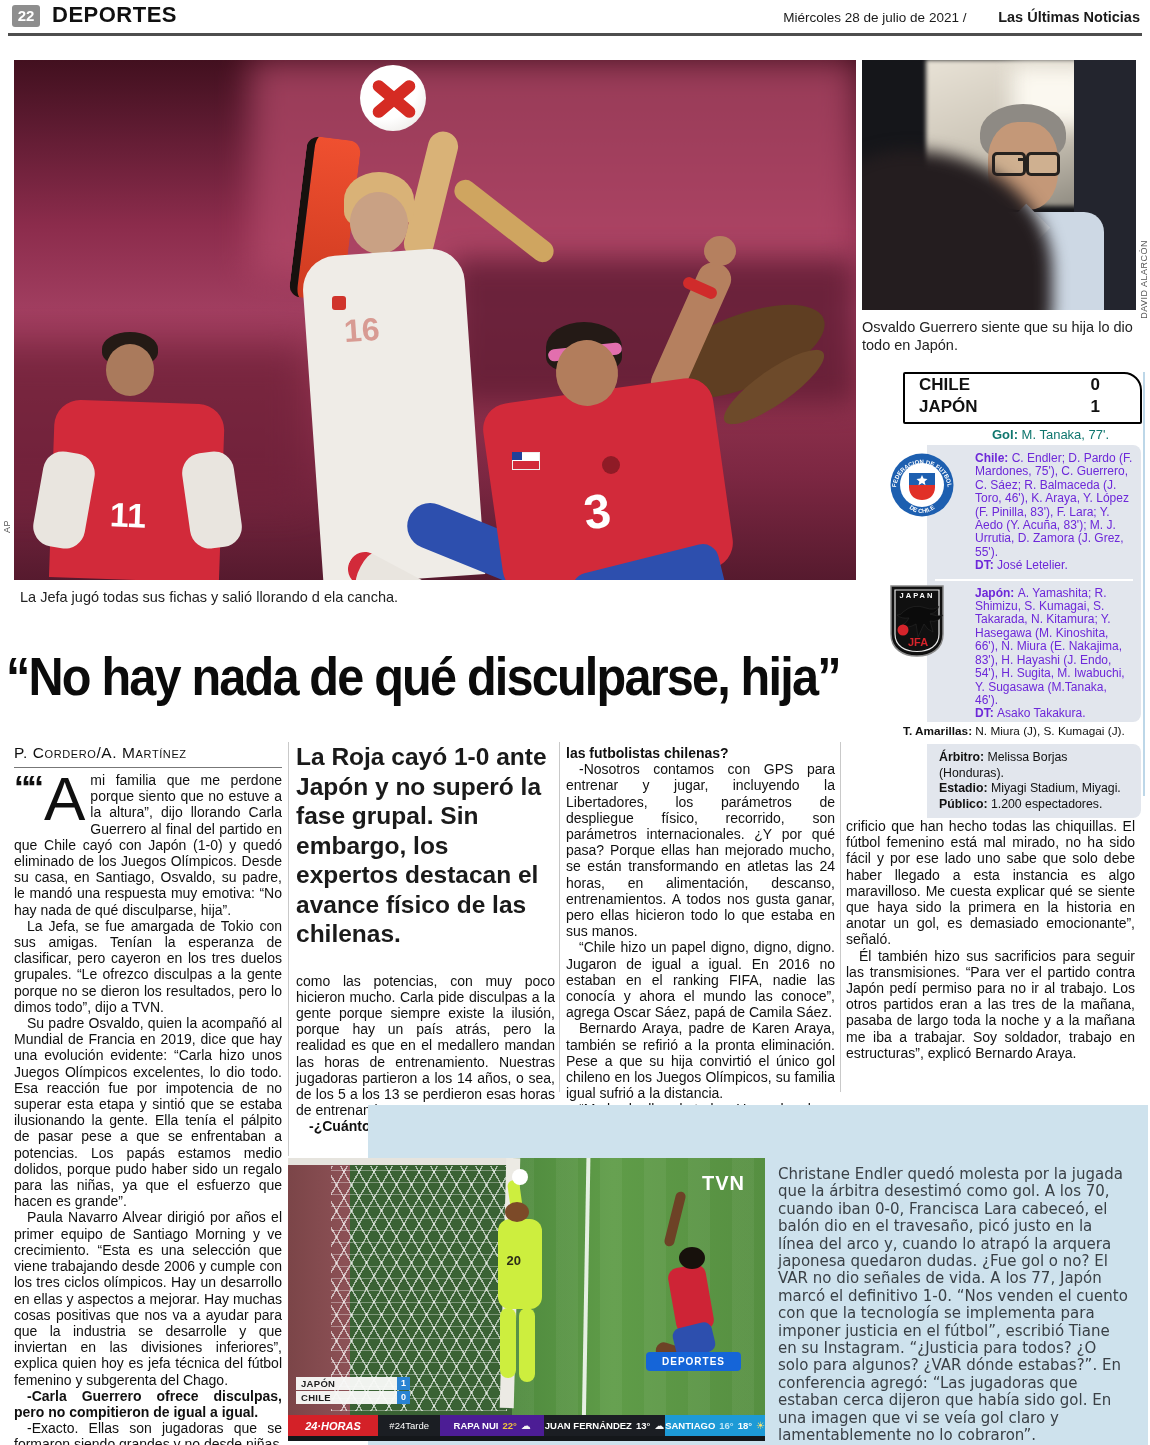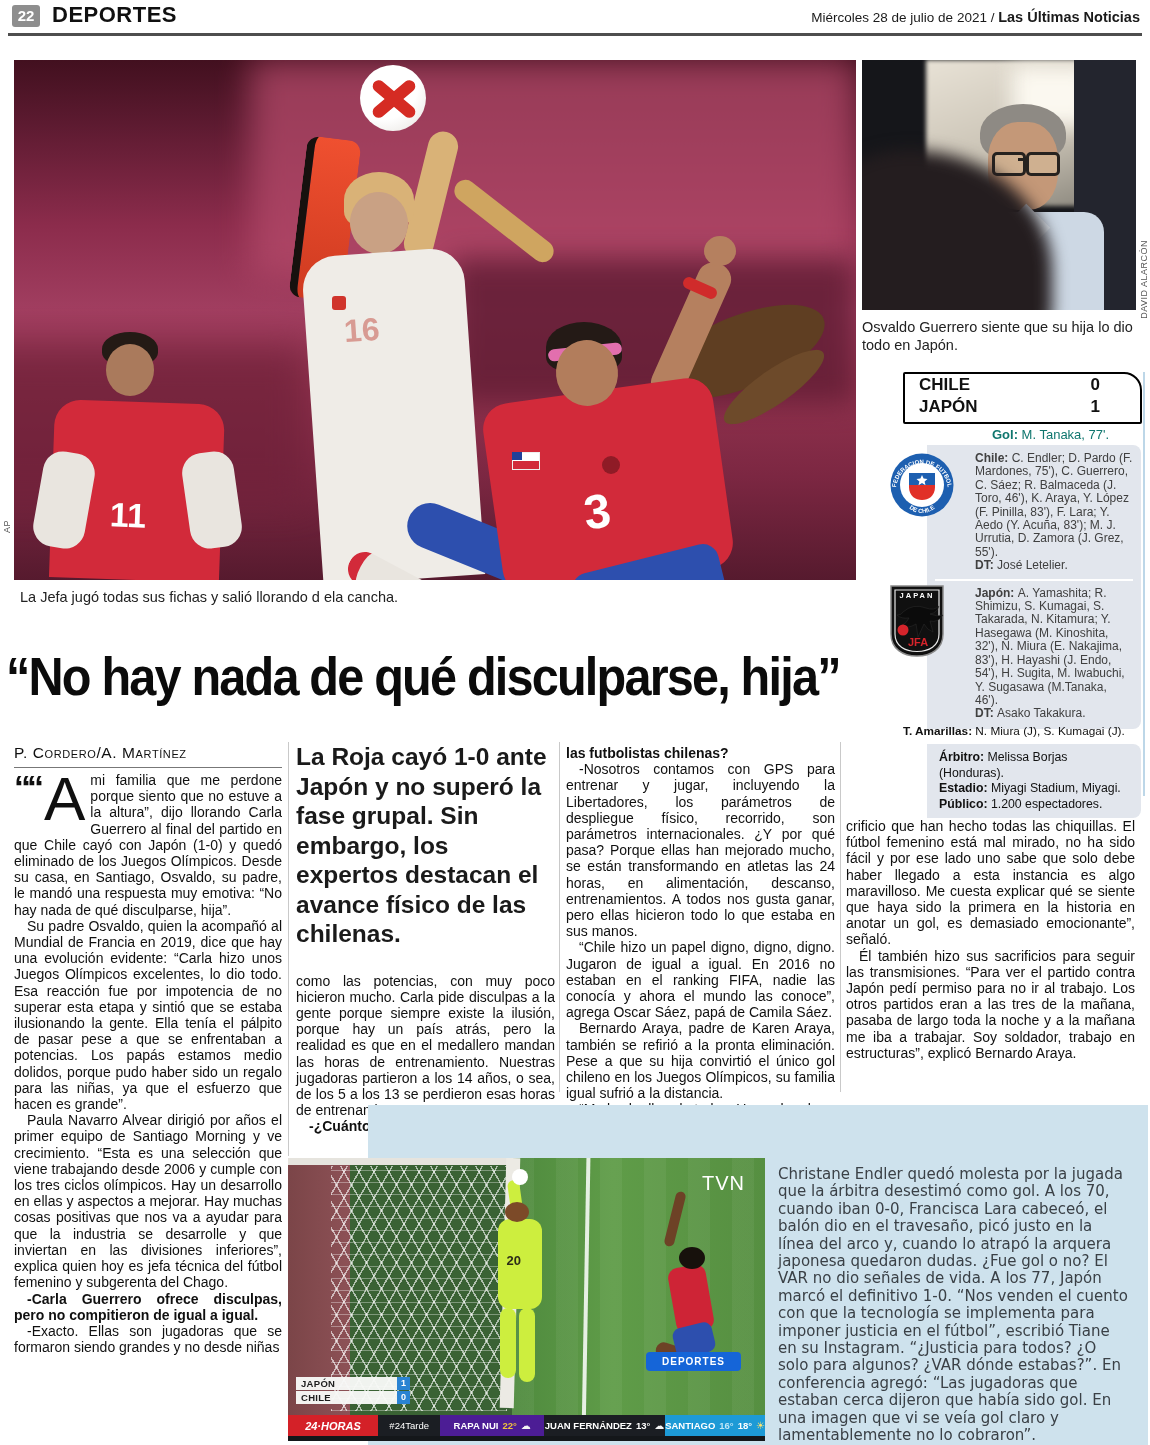--- a/index.html
+++ b/index.html
@@ -5,21 +5,21 @@
   html,body{margin:0;padding:0;background:#ffffff;}
   .page{position:relative;width:1150px;height:1445px;background:#fff;overflow:hidden;
         font-family:"Liberation Sans",sans-serif;color:#111;}
 
   
   .hdr{position:absolute;left:8px;top:0;width:1134px;height:33px;border-bottom:3px solid #4e4e4e;}
   .pgnum{position:absolute;left:4px;top:5px;width:28px;height:22px;background:#8e8e8e;border-radius:3px;
          color:#fff;font-weight:bold;font-size:15px;text-align:center;line-height:22px;}
   .section-title{position:absolute;left:44px;top:2px;font-size:22px;font-weight:900;letter-spacing:.5px;color:#101010;}
   .hdr-date{position:absolute;right:2px;top:9px;font-size:13.5px;color:#1a1a1a;}
-  .hdr-date b{font-size:14.5px;}
+  .hdr-date b{font-size:14.5px;margin-left:28px;}
 
   
   .main-photo{position:absolute;left:14px;top:60px;width:842px;height:520px;overflow:hidden;
     background:linear-gradient(180deg,#42101f 0%,#5c1a30 12%,#8c2c4c 32%,#a13e60 48%,#93334f 62%,#7c2742 80%,#561a2e 100%);}
   .mp-band1{position:absolute;left:28%;top:0;width:72%;height:42%;background:#b44a6a;filter:blur(16px);opacity:.75;}
   .mp-band2{position:absolute;left:52%;top:38%;width:48%;height:28%;background:#5f1c33;filter:blur(14px);opacity:.8;}
   .mp-band3{position:absolute;left:-5%;top:55%;width:40%;height:30%;background:#6d2038;filter:blur(18px);opacity:.7;}
   .ball{position:absolute;left:346px;top:5px;width:66px;height:66px;border-radius:50%;
         background:radial-gradient(circle at 35% 30%,#ffffff 55%,#e4e0dc 100%);overflow:hidden;}
   .ball .bx1,.ball .bx2{position:absolute;left:8px;top:28px;width:52px;height:12px;background:#d52b23;border-radius:8px;}
@@ -79,21 +79,21 @@
   .sp-btn{position:absolute;width:4px;height:4px;border-radius:50%;background:#35507a;}
 
   
   .scorebox{position:absolute;left:903px;top:372px;width:235px;height:48px;background:#fff;border:2.5px solid #000;
             border-radius:2px 18px 2px 2px;}
   .sb-row{position:relative;height:22px;line-height:22px;font-weight:bold;font-size:17px;padding:0 40px 0 14px;}
   .sb-score{position:absolute;right:40px;top:0;}
   .gol-line{position:absolute;left:992px;top:427px;font-size:13px;color:#0f766e;}
   .side-blue-rule{position:absolute;left:1143px;top:372px;width:2px;height:424px;background:#bdd7e8;}
   .lineup-box{position:absolute;left:927px;top:445px;width:214px;background:#e2e6ed;border-radius:0 8px 8px 0;
-              padding:7px 8px 8px 48px;box-sizing:border-box;font-size:12px;line-height:13.4px;color:#404040;}
+              padding:7px 8px 1px 48px;box-sizing:border-box;font-size:12px;line-height:13.4px;color:#6d28d9;}
   .lu-sep{border-top:2px solid #fff;margin:6px 0 6px -40px;}
   .cards-line{position:absolute;left:903px;top:724px;width:245px;font-size:11.8px;white-space:nowrap;color:#111;}
   .arb-box{position:absolute;left:927px;top:744px;width:214px;background:#e2e6ed;border-radius:0 8px 8px 0;
            padding:6px 8px 6px 12px;box-sizing:border-box;font-size:12.3px;line-height:15.5px;color:#111;}
   .crest-chile{position:absolute;left:889px;top:452px;width:66px;height:66px;}
   .crest-japan{position:absolute;left:889px;top:584px;width:56px;height:74px;}
 
   
   .kicker{position:absolute;left:16px;top:628px;font-size:20.5px;color:#0e0e0e;}
   .headline{position:absolute;left:6px;top:645px;font-size:54px;font-weight:700;letter-spacing:-2px;color:#0b0b0b;
@@ -144,21 +144,21 @@
   .gk-ball{position:absolute;left:47%;top:4%;width:16px;height:16px;background:#fff;border-radius:50%;}
   .gk-hair{position:absolute;left:45.5%;top:16%;width:24px;height:20px;background:#7c4a28;border-radius:50%;}
   .gk-num{position:absolute;left:45.8%;top:34%;font-size:13px;font-weight:bold;color:#2c2c18;}
   .gk-legs{position:absolute;left:44.5%;top:54%;width:16px;height:70px;background:#cdee3e;border-radius:8px;}
   .gk-legs2{position:absolute;left:48.5%;top:54%;width:16px;height:74px;background:#cdee3e;border-radius:8px;}
   .cl-arm{position:absolute;left:80%;top:12%;width:10px;height:56px;background:#6d4226;border-radius:5px;transform:rotate(14deg);}
   .cl-hair{position:absolute;left:82%;top:32%;width:26px;height:22px;background:#17110c;border-radius:50%;}
   .cl-torso{position:absolute;left:80.5%;top:39%;width:38px;height:66px;background:#ce2436;border-radius:10px;transform:rotate(-10deg);}
   .cl-short{position:absolute;left:81%;top:60%;width:40px;height:30px;background:#2d4fae;border-radius:8px;transform:rotate(-14deg);}
   .cl-leg{position:absolute;left:77%;top:68%;width:46px;height:16px;background:#6d4226;border-radius:8px;transform:rotate(18deg);}
-  .tvn-logo{position:absolute;right:20px;top:14px;color:#fff;font-size:20px;font-weight:400;letter-spacing:1px;}
+  .tvn-logo{position:absolute;right:20px;top:14px;color:#fff;font-size:20px;font-weight:700;letter-spacing:1px;}
   .tv-badge{position:absolute;right:24px;top:194px;background:#1565d8;color:#fff;font-size:10px;font-weight:bold;
             letter-spacing:1px;padding:4px 16px;border-radius:4px;}
   .scorebug{position:absolute;left:8px;top:219px;width:114px;}
   .bug-row{position:relative;height:13px;margin-bottom:1px;background:rgba(248,249,247,.96);}
   .bug-team{position:absolute;left:5px;top:0;font-size:9.5px;font-weight:bold;color:#1c1c1c;line-height:13px;letter-spacing:.3px;}
   .bug-score{position:absolute;right:0;top:0;width:13px;height:13px;background:#2a83d2;color:#fff;font-size:9px;
              font-weight:bold;text-align:center;line-height:13px;}
   .ticker{position:absolute;left:0;bottom:0;width:100%;height:21px;display:flex;font-size:9.5px;font-weight:bold;}
   .tick{display:flex;align-items:center;justify-content:center;gap:4px;color:#fff;white-space:nowrap;}
   .tick-brand{width:92px;background:#d42128;font-size:11px;font-style:italic;}
@@ -244,21 +244,21 @@
   <div class="scorebox">
     <div class="sb-row"><span>CHILE</span><span class="sb-score">0</span></div>
     <div class="sb-row"><span>JAPÓN</span><span class="sb-score">1</span></div>
   </div>
   <div class="gol-line"><b>Gol: </b><span>M. Tanaka, 77'.</span></div>
   <div class="side-blue-rule"></div>
 
   <div class="lineup-box">
     <div class="lu-section"><b>Chile: </b><span>C. Endler; D. Pardo (F. Mardones, 75'), C. Guerrero, C. Sáez; R. Balmaceda (J. Toro, 46'), K. Araya, Y. López (F. Pinilla, 83'), F. Lara; Y. Aedo (Y. Acuña, 83'); M. J. Urrutia, D. Zamora (J. Grez, 55').</span><br><b>DT: </b><span>José Letelier.</span></div>
     <div class="lu-sep"></div>
-    <div class="lu-section"><b>Japón: </b><span>A. Yamashita; R. Shimizu, S. Kumagai, S. Takarada, N. Kitamura; Y. Hasegawa (M. Kinoshita, 32'), N. Miura (E. Nakajima, 83'), H. Hayashi (J. Endo, 54'), H. Sugita, M. Iwabuchi, Y. Sugasawa (M.Tanaka, 46').</span><br><b>DT: </b><span>Asako Takakura.</span></div>
+    <div class="lu-section"><b>Japón: </b><span>A. Yamashita; R. Shimizu, S. Kumagai, S. Takarada, N. Kitamura; Y. Hasegawa (M. Kinoshita, 66'), N. Miura (E. Nakajima, 83'), H. Hayashi (J. Endo, 54'), H. Sugita, M. Iwabuchi, Y. Sugasawa (M.Tanaka, 46').</span><br><b>DT: </b><span>Asako Takakura.</span></div>
   </div>
   <svg class="crest-chile" viewBox="0 0 66 66">
     <defs>
       <path id="arcTop" d="M 7 38 A 26 26 0 1 1 59 38"></path>
       <path id="arcBot" d="M 13 41 A 20 20 0 0 0 53 41"></path>
     </defs>
     <circle cx="33" cy="33" r="31.5" fill="#1d5fb0"></circle>
     <circle cx="33" cy="33" r="22" fill="#ffffff"></circle>
     <text font-size="6" font-weight="bold" fill="#ffffff"><textPath href="#arcTop" startOffset="50%" text-anchor="middle">FEDERACION DE FUTBOL</textPath></text>
     <text font-size="6" font-weight="bold" fill="#ffffff"><textPath href="#arcBot" startOffset="50%" text-anchor="middle">DE CHILE</textPath></text>
@@ -283,20 +283,21 @@
 
   <div class="headline">“No hay nada de qué disculparse, hija”</div>
   <div class="byline">P. Cordero/A. Martínez</div>
 
   <div class="vsep vsep1"></div>
   <div class="vsep vsep2"></div>
   <div class="vsep vsep3"></div>
 
   <div class="col col1">
     <p class="first"><span class="openq">““</span><span class="dropcap">A</span><span>mi familia que me perdone porque siento que no estuve a la altura”, dijo llorando Carla Guerrero al final del partido en que Chile cayó con Japón (1-0) y quedó eliminado de los Juegos Olímpicos. Desde su casa, en Santiago, Osvaldo, su padre, le mandó una respuesta muy emotiva: “No hay nada de qué disculparse, hija”.</span></p>
+    <p>La Jefa, se fue amargada de Tokio con sus amigas. Tenían la esperanza de clasificar, pero cayeron en los tres duelos grupales. “Le ofrezco disculpas a la gente porque no se dieron los resultados, pero lo dimos todo”, dijo a TVN.</p>
     <p>Su padre Osvaldo, quien la acompañó al Mundial de Francia en 2019, dice que hay una evolución evidente: “Carla hizo unos Juegos Olímpicos excelentes, lo dio todo. Esa reacción fue por impotencia de no superar esta etapa y sintió que se estaba ilusionando la gente. Ella tenía el pálpito de pasar pese a que se enfrentaban a potencias. Los papás estamos medio dolidos, porque pudo haber sido un regalo para las niñas, ya que el esfuerzo que hacen es grande”.</p>
     <p>Paula Navarro Alvear dirigió por años el primer equipo de Santiago Morning y ve crecimiento. “Esta es una selección que viene trabajando desde 2006 y cumple con los tres ciclos olímpicos. Hay un desarrollo en ellas y aspectos a mejorar. Hay muchas cosas positivas que nos va a ayudar para que la industria se desarrolle y que inviertan en las divisiones inferiores”, explica quien hoy es jefa técnica del fútbol femenino y subgerenta del Chago.</p>
     <p class="q">-Carla Guerrero ofrece disculpas, pero no compitieron de igual a igual.</p>
     <p>-Exacto. Ellas son jugadoras que se formaron siendo grandes y no desde niñas</p>
   </div>
 
   <div class="col col2">
     <div class="standfirst">La Roja cayó 1-0 ante Japón y no superó la fase grupal. Sin embargo, los expertos destacan el avance físico de las chilenas.</div>
     <p class="first">como las potencias, con muy poco hicieron mucho. Carla pide disculpas a la gente porque siempre existe la ilusión, porque hay un país atrás, pero la realidad es que en el medallero mandan las horas de entrenamiento. Nuestras jugadoras partieron a los 14 años, o sea, de los 5 a los 13 se perdieron esas horas de entrenamiento.</p>
     <p class="q">-¿Cuánto han crecido físicamente</p>

